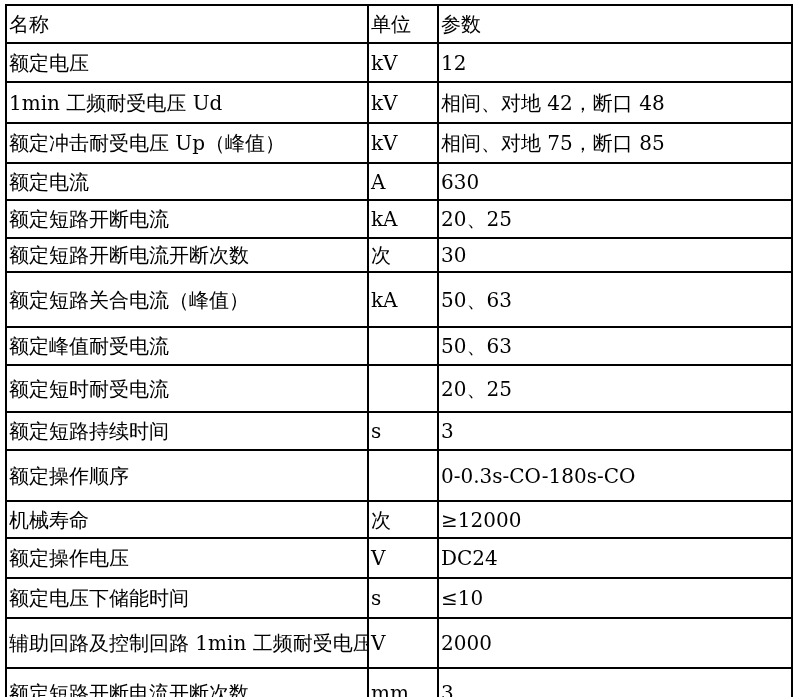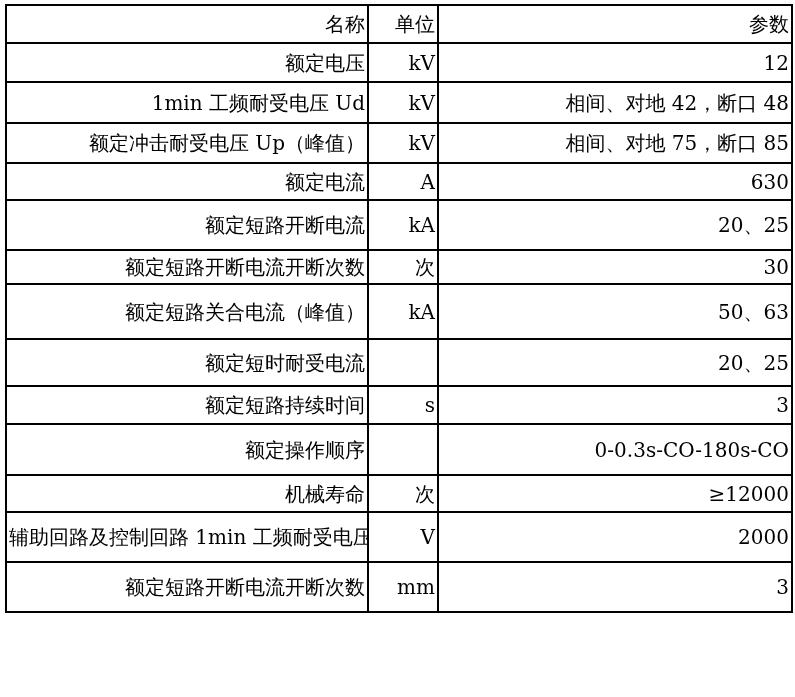--- a/index.html
+++ b/index.html
@@ -19,21 +19,21 @@
   table.spec {
     position: absolute;
     left: 5px;
     top: 4px;
     width: 786px;
     border-collapse: collapse;
     table-layout: fixed;
   }
   table.spec td, table.spec th {
     border: 2px solid #000000;
-    text-align: right;
+    text-align: left;
     vertical-align: middle;
     font-size: 20px;
     font-weight: normal;
     color: #000000;
     padding: 4px 2px;
     line-height: 1.2;
     overflow: hidden;
     white-space: nowrap;
   }
   col.c-name  { width: 362px; }
@@ -69,33 +69,38 @@
       <tr style="height:40px">
         <td>额定冲击耐受电压 Up（峰值）</td>
         <td>kV</td>
         <td>相间、对地 75，断口 85</td>
       </tr>
       <tr style="height:37px">
         <td>额定电流</td>
         <td>A</td>
         <td>630</td>
       </tr>
-      <tr style="height:50px">
+      <tr style="height:38px">
         <td>额定短路开断电流</td>
         <td>kA</td>
         <td>20、25</td>
       </tr>
       <tr style="height:28px">
         <td>额定短路开断电流开断次数</td>
         <td>次</td>
         <td>30</td>
       </tr>
       <tr style="height:55px">
         <td>额定短路关合电流（峰值）</td>
         <td>kA</td>
+        <td>50、63</td>
+      </tr>
+      <tr style="height:38px">
+        <td>额定峰值耐受电流</td>
+        <td></td>
         <td>50、63</td>
       </tr>
       <tr style="height:47px">
         <td>额定短时耐受电流</td>
         <td></td>
         <td>20、25</td>
       </tr>
       <tr style="height:38px">
         <td>额定短路持续时间</td>
         <td>s</td>
@@ -104,20 +109,30 @@
       <tr style="height:51px">
         <td>额定操作顺序</td>
         <td></td>
         <td>0-0.3s-CO-180s-CO</td>
       </tr>
       <tr style="height:37px">
         <td>机械寿命</td>
         <td>次</td>
         <td>≥12000</td>
       </tr>
+      <tr style="height:40px">
+        <td>额定操作电压</td>
+        <td>V</td>
+        <td>DC24</td>
+      </tr>
+      <tr style="height:40px">
+        <td>额定电压下储能时间</td>
+        <td>s</td>
+        <td>≤10</td>
+      </tr>
       <tr style="height:50px">
         <td>辅助回路及控制回路 1min 工频耐受电压</td>
         <td>V</td>
         <td>2000</td>
       </tr>
       <tr style="height:50px">
         <td>额定短路开断电流开断次数</td>
         <td>mm</td>
         <td>3</td>
       </tr>

